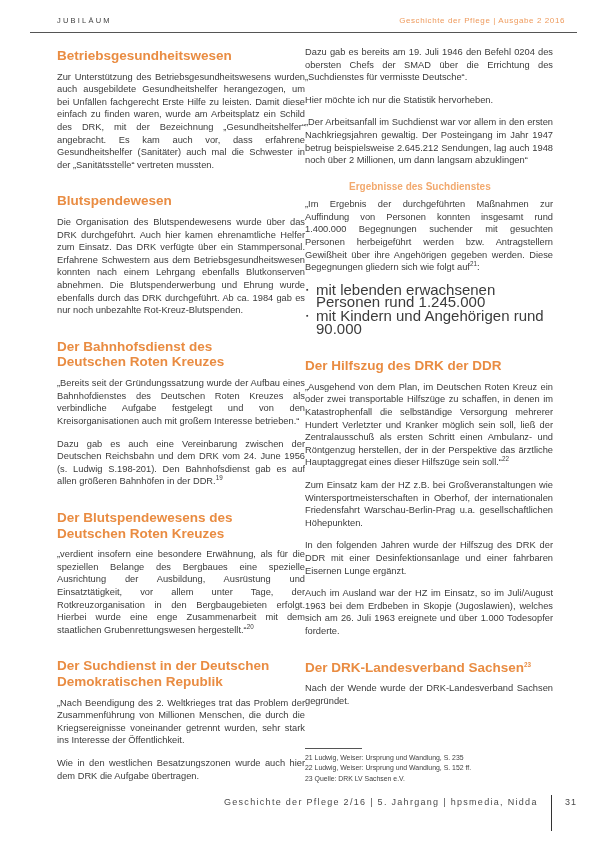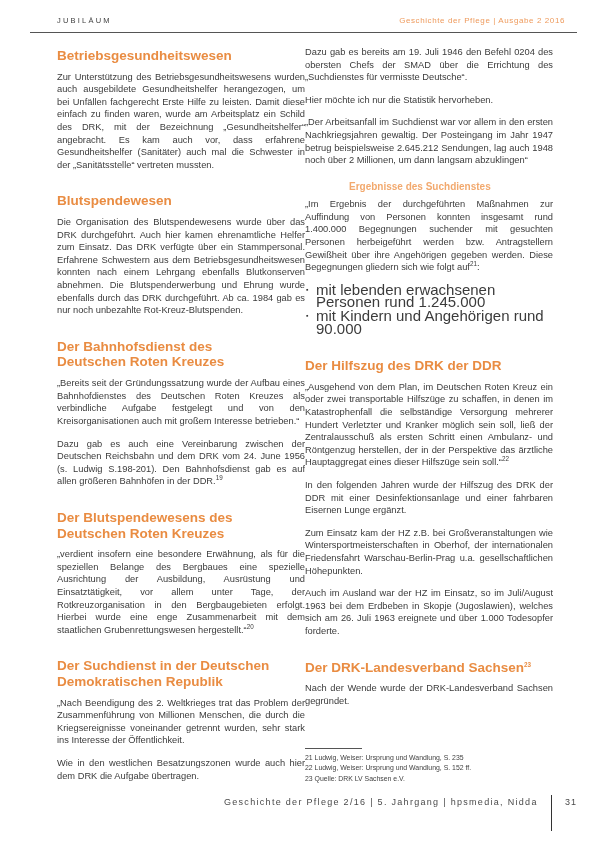--- a/index.html
+++ b/index.html
@@ -77,22 +77,22 @@
       <h3 class="subhead">Ergebnisse des Suchdienstes</h3>
       <p><span>„Im Ergebnis der durchgeführten Maßnahmen zur Auffindung von Personen konnten insgesamt rund 1.400.000 Begegnungen suchender mit gesuchten Personen herbeigeführt werden bzw. Antragstellern Gewißheit über ihre Angehörigen gegeben werden. Diese Begegnungen gliedern sich wie folgt auf</span><sup>21</sup><span>:</span></p>
 
       <ul class="bullets">
         <li>mit lebenden erwachsenen Personen rund 1.245.000</li>
         <li>mit Kindern und Angehörigen rund 90.000</li>
       </ul>
 
       <h2>Der Hilfszug des DRK der DDR</h2>
       <p><span>„Ausgehend von dem Plan, im Deutschen Roten Kreuz ein oder zwei transportable Hilfszüge zu schaffen, in denen im Katastrophenfall die selbständige Versorgung mehrerer Hundert Verletzter und Kranker möglich sein soll, ließ der Zentralausschuß als ersten Schritt einen Ambulanz- und Röntgenzug herstellen, der in der Perspektive das ärztliche Hauptaggregat eines dieser Hilfszüge sein soll.“</span><sup>22</sup></p>
+      <p>Zum Einsatz kam der HZ z.B. bei Großveranstaltungen wie Wintersportmeisterschaften in Oberhof, der internationalen Friedensfahrt Warschau-Berlin-Prag u.a. gesellschaftlichen Höhepunkten.</p>
       <p>In den folgenden Jahren wurde der Hilfszug des DRK der DDR mit einer Desinfektionsanlage und einer fahrbaren Eisernen Lunge ergänzt.</p>
-      <p>Zum Einsatz kam der HZ z.B. bei Großveranstaltungen wie Wintersportmeisterschaften in Oberhof, der internationalen Friedensfahrt Warschau-Berlin-Prag u.a. gesellschaftlichen Höhepunkten.</p>
       <p>Auch im Ausland war der HZ im Einsatz, so im Juli/August 1963 bei dem Erdbeben in Skopje (Jugoslawien), welches sich am 26. Juli 1963 ereignete und über 1.000 Todesopfer forderte.</p>
 
       <h2><span>Der DRK-Landesverband Sachsen</span><sup>23</sup></h2>
       <p>Nach der Wende wurde der DRK-Landesverband Sachsen gegründet.</p>
 
       <div class="footnotes">
         <div class="fn-rule"></div>
         <p class="fn">21 Ludwig, Weiser: Ursprung und Wandlung, S. 235</p>
         <p class="fn">22 Ludwig, Weiser: Ursprung und Wandlung, S. 152 ff.</p>
         <p class="fn">23 Quelle: DRK LV Sachsen e.V.</p>

